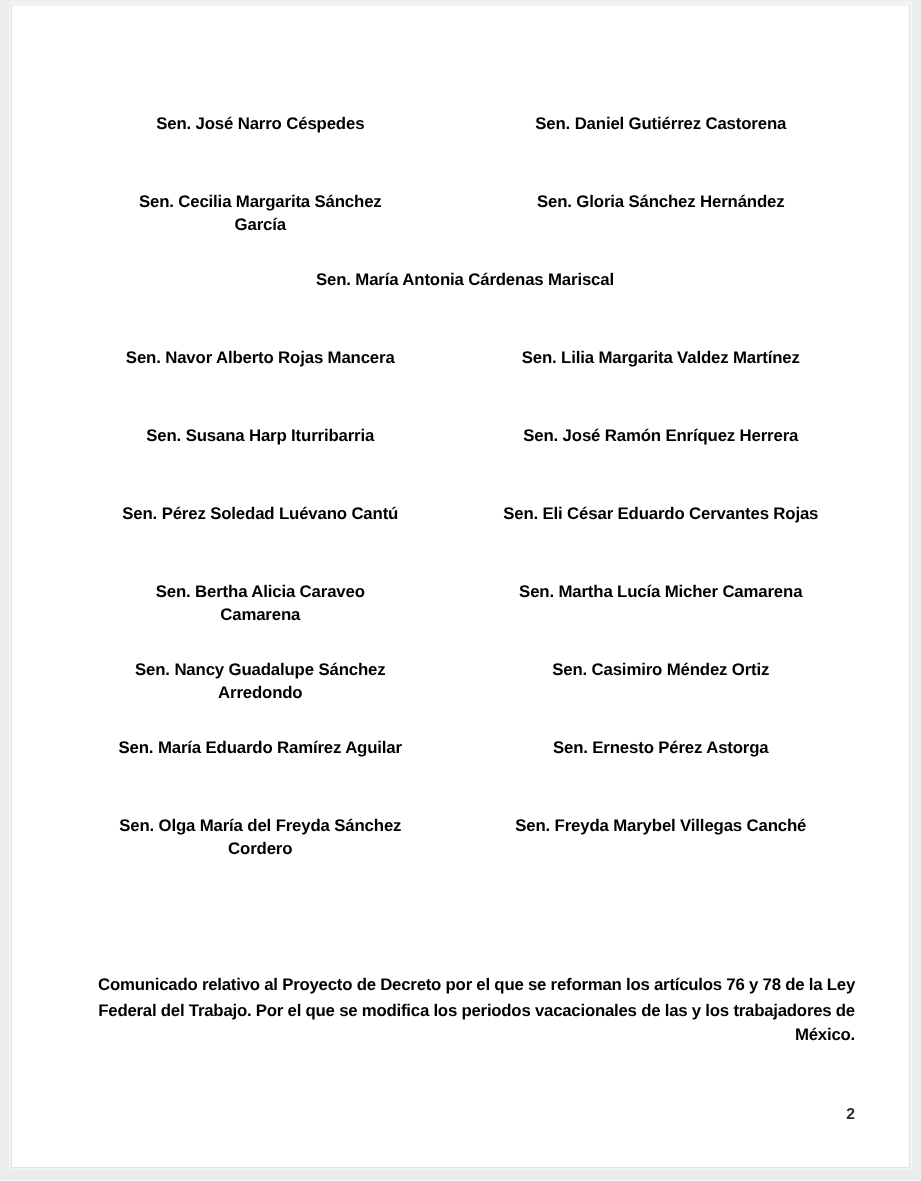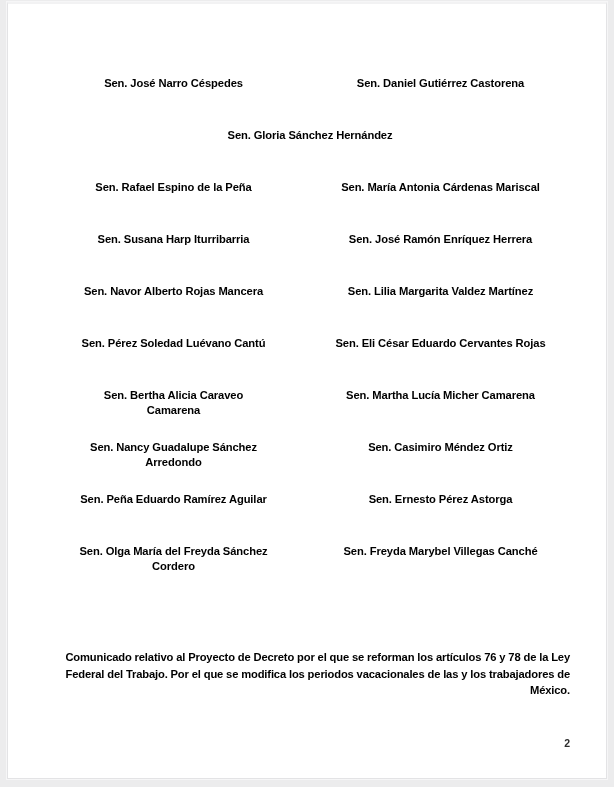--- a/index.html
+++ b/index.html
@@ -126,49 +126,50 @@
         <div class="name-row">
           <div class="name-cell left">
             <div class="name-text">Sen. José Narro Céspedes</div>
           </div>
           <div class="name-cell right">
             <div class="name-text">Sen. Daniel Gutiérrez Castorena</div>
           </div>
         </div>
 
         <div class="name-row">
+          <div class="name-cell left">
+            <div class="name-text">Sen. Cecilia Margarita Sánchez
+García</div>
+          </div>
           <div class="name-cell right">
             <div class="name-text">Sen. Gloria Sánchez Hernández</div>
           </div>
         </div>
 
         <div class="name-row">
-          <div class="name-cell left">
-            <div class="name-text">Sen. Rafael Espino de la Peña</div>
-          </div>
           <div class="name-cell right">
             <div class="name-text">Sen. María Antonia Cárdenas Mariscal</div>
           </div>
         </div>
 
         <div class="name-row">
           <div class="name-cell left">
+            <div class="name-text">Sen. Navor Alberto Rojas Mancera</div>
+          </div>
+          <div class="name-cell right">
+            <div class="name-text">Sen. Lilia Margarita Valdez Martínez</div>
+          </div>
+        </div>
+
+        <div class="name-row">
+          <div class="name-cell left">
             <div class="name-text">Sen. Susana Harp Iturribarria</div>
           </div>
           <div class="name-cell right">
             <div class="name-text">Sen. José Ramón Enríquez Herrera</div>
-          </div>
-        </div>
-
-        <div class="name-row">
-          <div class="name-cell left">
-            <div class="name-text">Sen. Navor Alberto Rojas Mancera</div>
-          </div>
-          <div class="name-cell right">
-            <div class="name-text">Sen. Lilia Margarita Valdez Martínez</div>
           </div>
         </div>
 
         <div class="name-row">
           <div class="name-cell left">
             <div class="name-text">Sen. Pérez Soledad Luévano Cantú</div>
           </div>
           <div class="name-cell right">
             <div class="name-text">Sen. Eli César Eduardo Cervantes Rojas</div>
           </div>
@@ -189,21 +190,21 @@
             <div class="name-text">Sen. Nancy Guadalupe Sánchez
 Arredondo</div>
           </div>
           <div class="name-cell right">
             <div class="name-text">Sen. Casimiro Méndez Ortiz</div>
           </div>
         </div>
 
         <div class="name-row">
           <div class="name-cell left">
-            <div class="name-text">Sen. Peña Eduardo Ramírez Aguilar</div>
+            <div class="name-text">Sen. María Eduardo Ramírez Aguilar</div>
           </div>
           <div class="name-cell right">
             <div class="name-text">Sen. Ernesto Pérez Astorga</div>
           </div>
         </div>
 
         <div class="name-row">
           <div class="name-cell left">
             <div class="name-text">Sen. Olga María del Freyda Sánchez
 Cordero</div>

